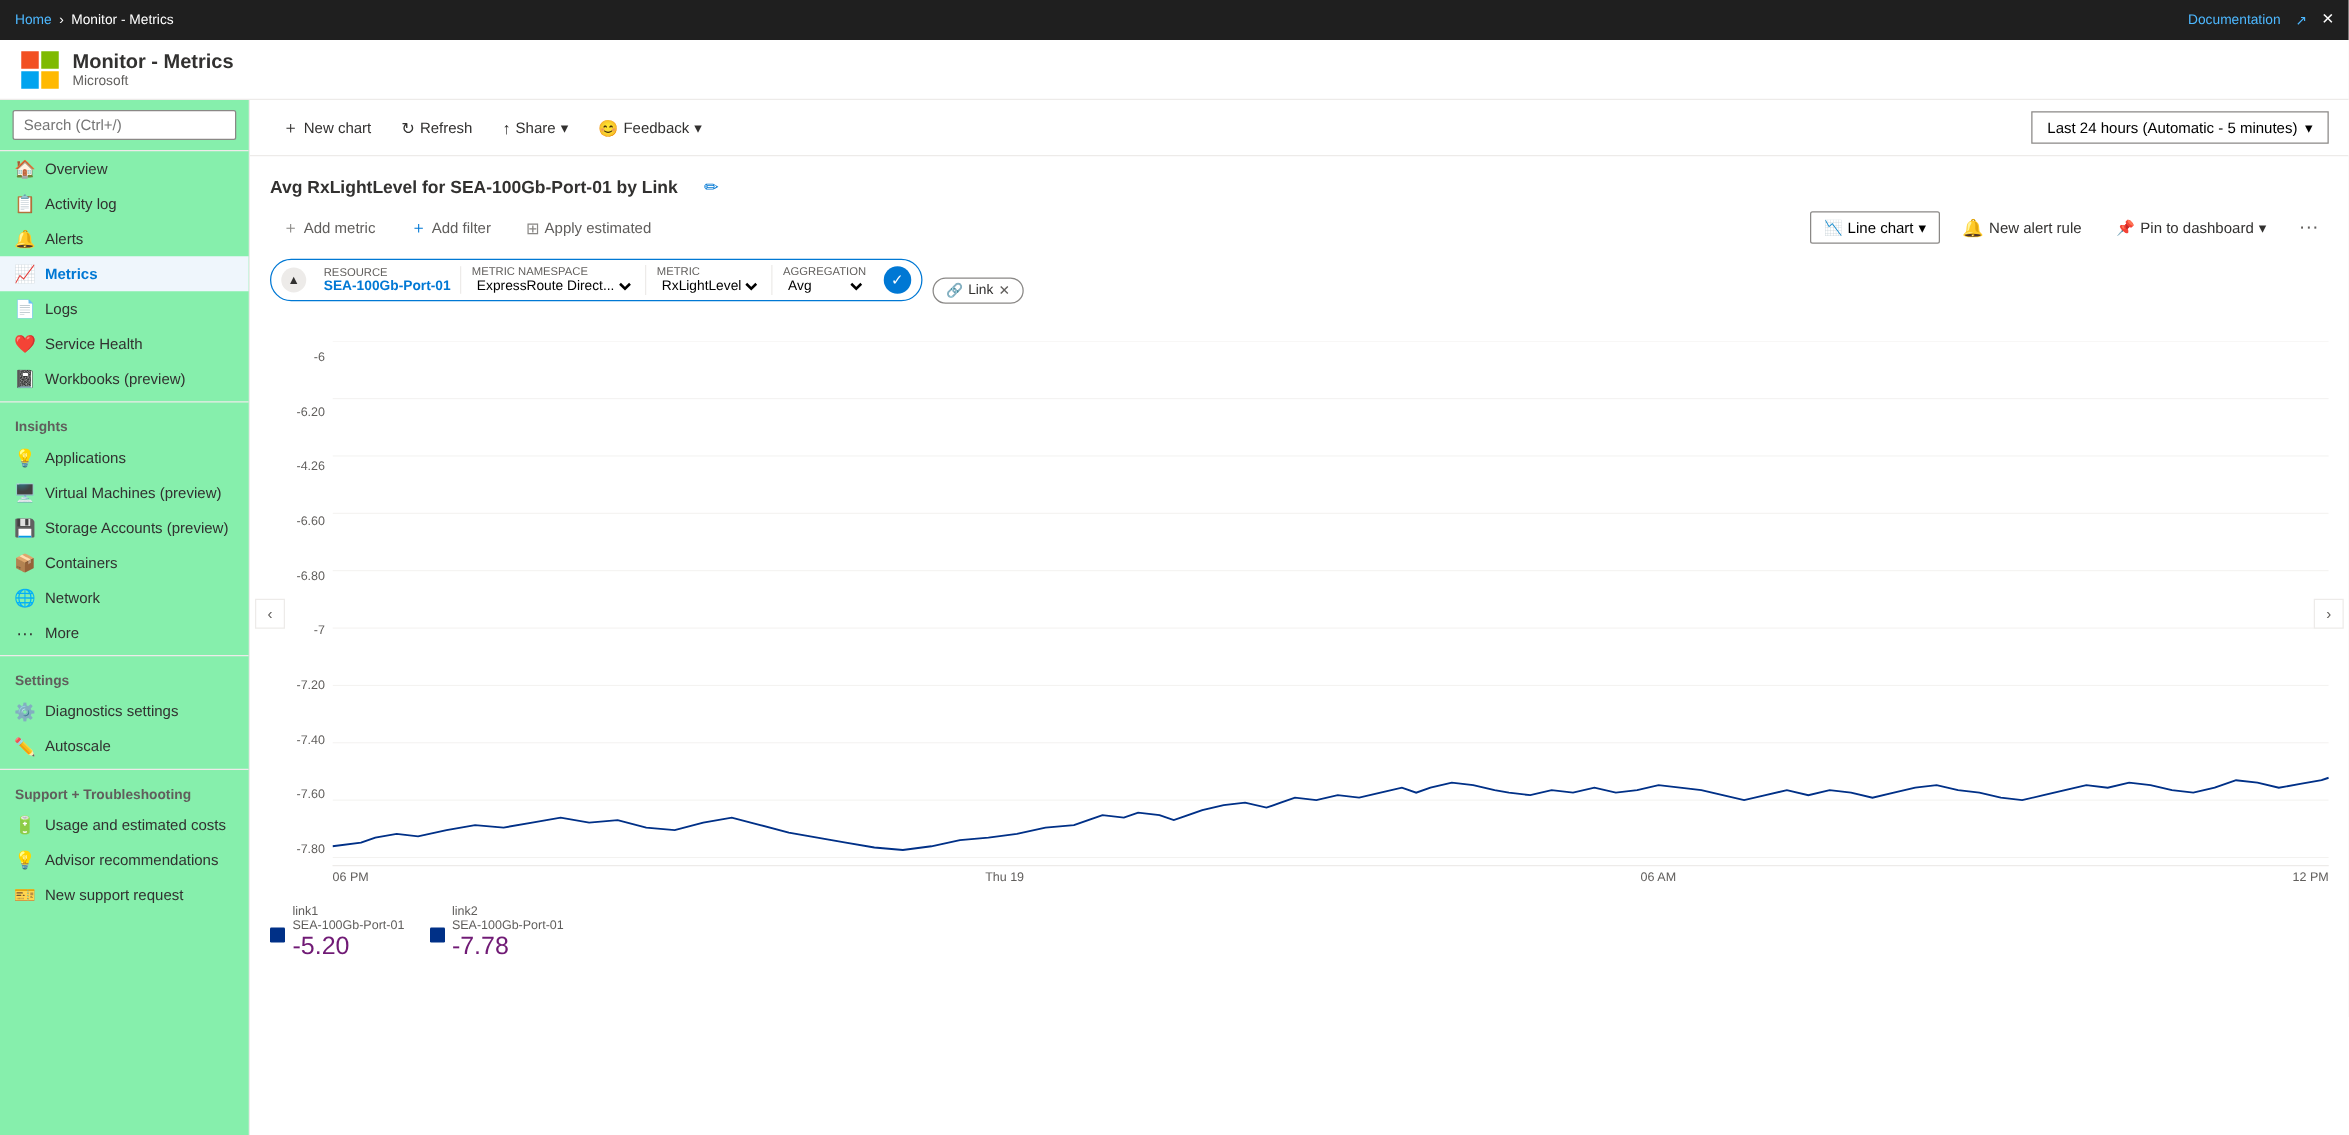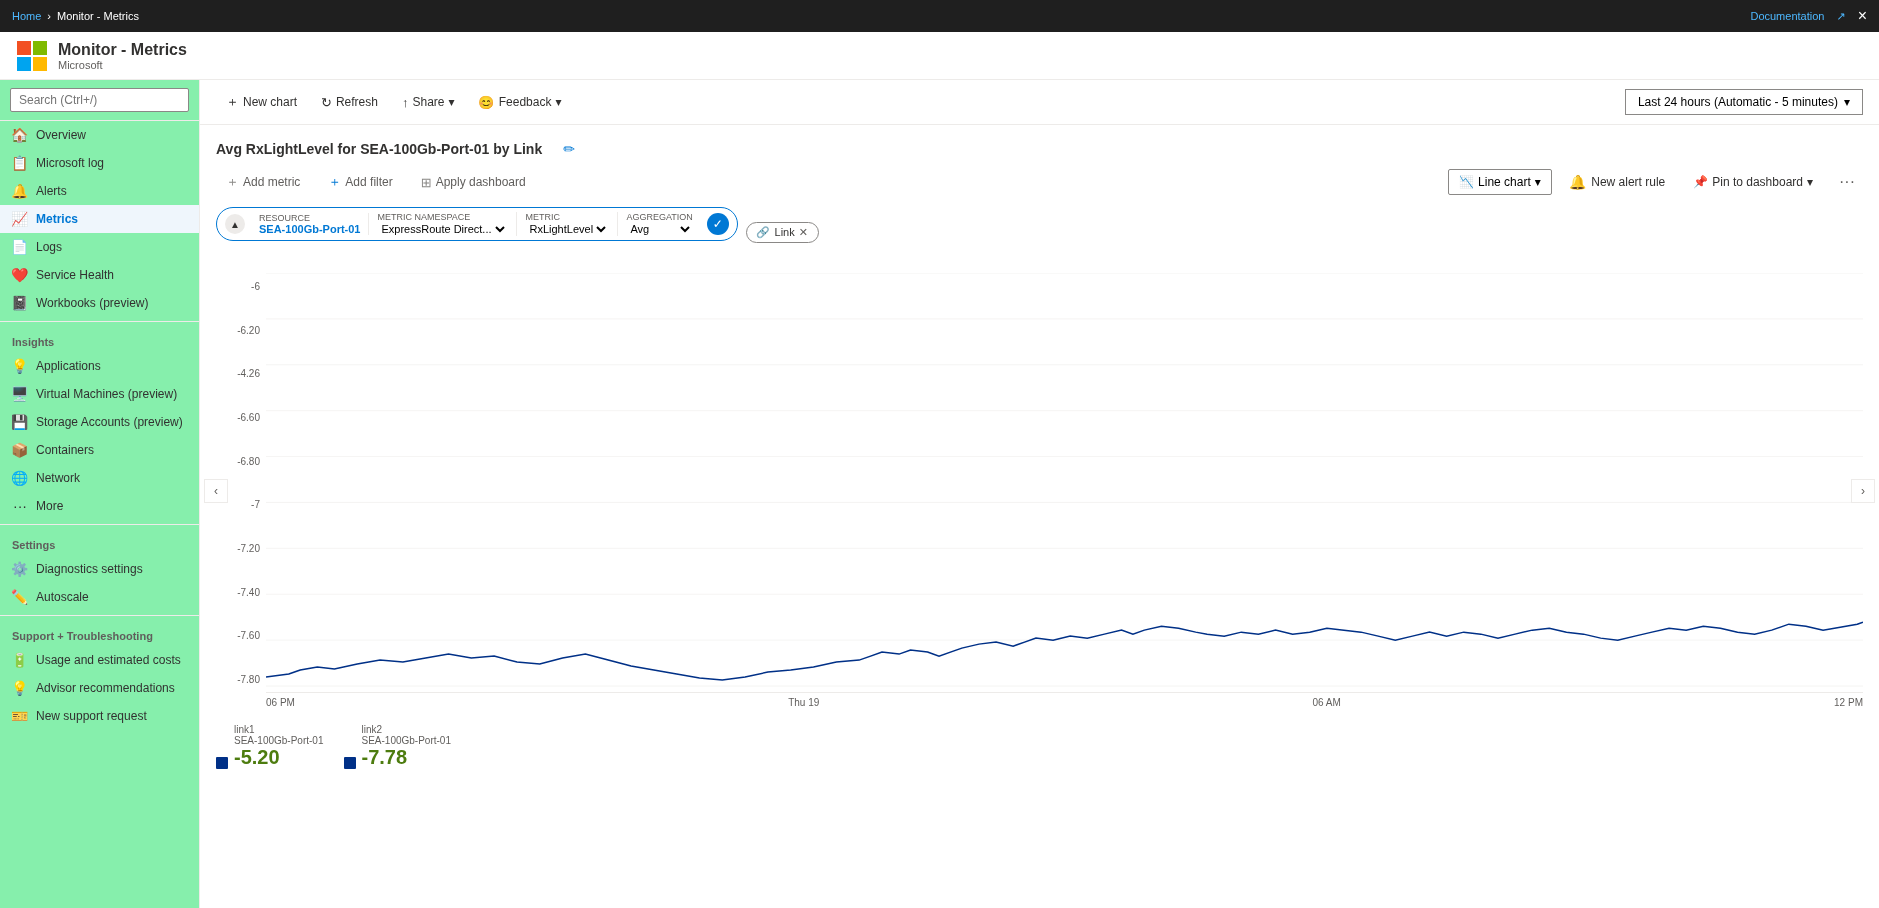--- a/index.html
+++ b/index.html
@@ -161,24 +161,24 @@
       background: #fff; border: 1px solid #edebe9;
       width: 24px; height: 24px; display: flex; align-items: center;
       justify-content: center; cursor: pointer; font-size: 12px;
       color: #605e5c; z-index: 5;
     }
     .chart-nav-left { left: -12px; }
     .chart-nav-right { right: -12px; }
     
     
     .chart-legend { display: flex; gap: 20px; margin-top: 8px; padding-top: 8px; }
-    .legend-item { display: flex; align-items: flex-end; gap: 6px; }
+    .legend-item { display: flex; align-items: center; gap: 6px; }
     .legend-swatch { width: 12px; height: 12px; margin-top: 2px; border-radius: 1px; }
     .legend-label { font-size: 10px; color: #605e5c; }
-    .legend-value { font-size: 20px; font-weight: 700; color: #4d7c0f; }
+    .legend-value { font-size: 20px; font-weight: 400; color: #701a75; }
     .legend-name { font-size: 10px; color: #605e5c; }
     
     .sidebar-divider { border: none; border-top: 1px solid #edebe9; margin: 4px 0; }
   </style>
 </head>
 <body>
 
 <div class="top-bar">
   <div class="top-bar-left">
     <a href="#" style="color:#4db8ff;text-decoration:none;">Home</a>
@@ -214,21 +214,21 @@
       <input type="text" placeholder="Search (Ctrl+/)" style="">
     </div>
 
     <div id="sidebar-top-items">
         <div class="sidebar-item">
       <span class="icon">🏠</span>
       <span>Overview</span>
     </div>
         <div class="sidebar-item">
       <span class="icon">📋</span>
-      <span>Microsoft log</span>
+      <span>Activity log</span>
     </div>
         <div class="sidebar-item">
       <span class="icon">🔔</span>
       <span>Alerts</span>
     </div>
         <div class="sidebar-item active">
       <span class="icon">📈</span>
       <span>Metrics</span>
     </div>
         <div class="sidebar-item">
@@ -346,21 +346,21 @@
           <button class="ctrl-btn">
             <span class="icon" style="color:#8a8886;">＋</span>
             <span>Add metric</span>
           </button>
           <button class="ctrl-btn">
             <span class="icon">＋</span>
             <span>Add filter</span>
           </button>
           <button class="ctrl-btn">
             <span class="icon" style="color:#8a8886;">⊞</span>
-            <span>Apply dashboard</span>
+            <span>Apply estimated</span>
           </button>
         </div>
         <div class="chart-controls-right">
           <button class="chart-type-btn">
             <span>📉</span>
             <span>Line chart</span>
             <span>▾</span>
           </button>
           <button class="alert-btn">
             <span class="icon">🔔</span>

